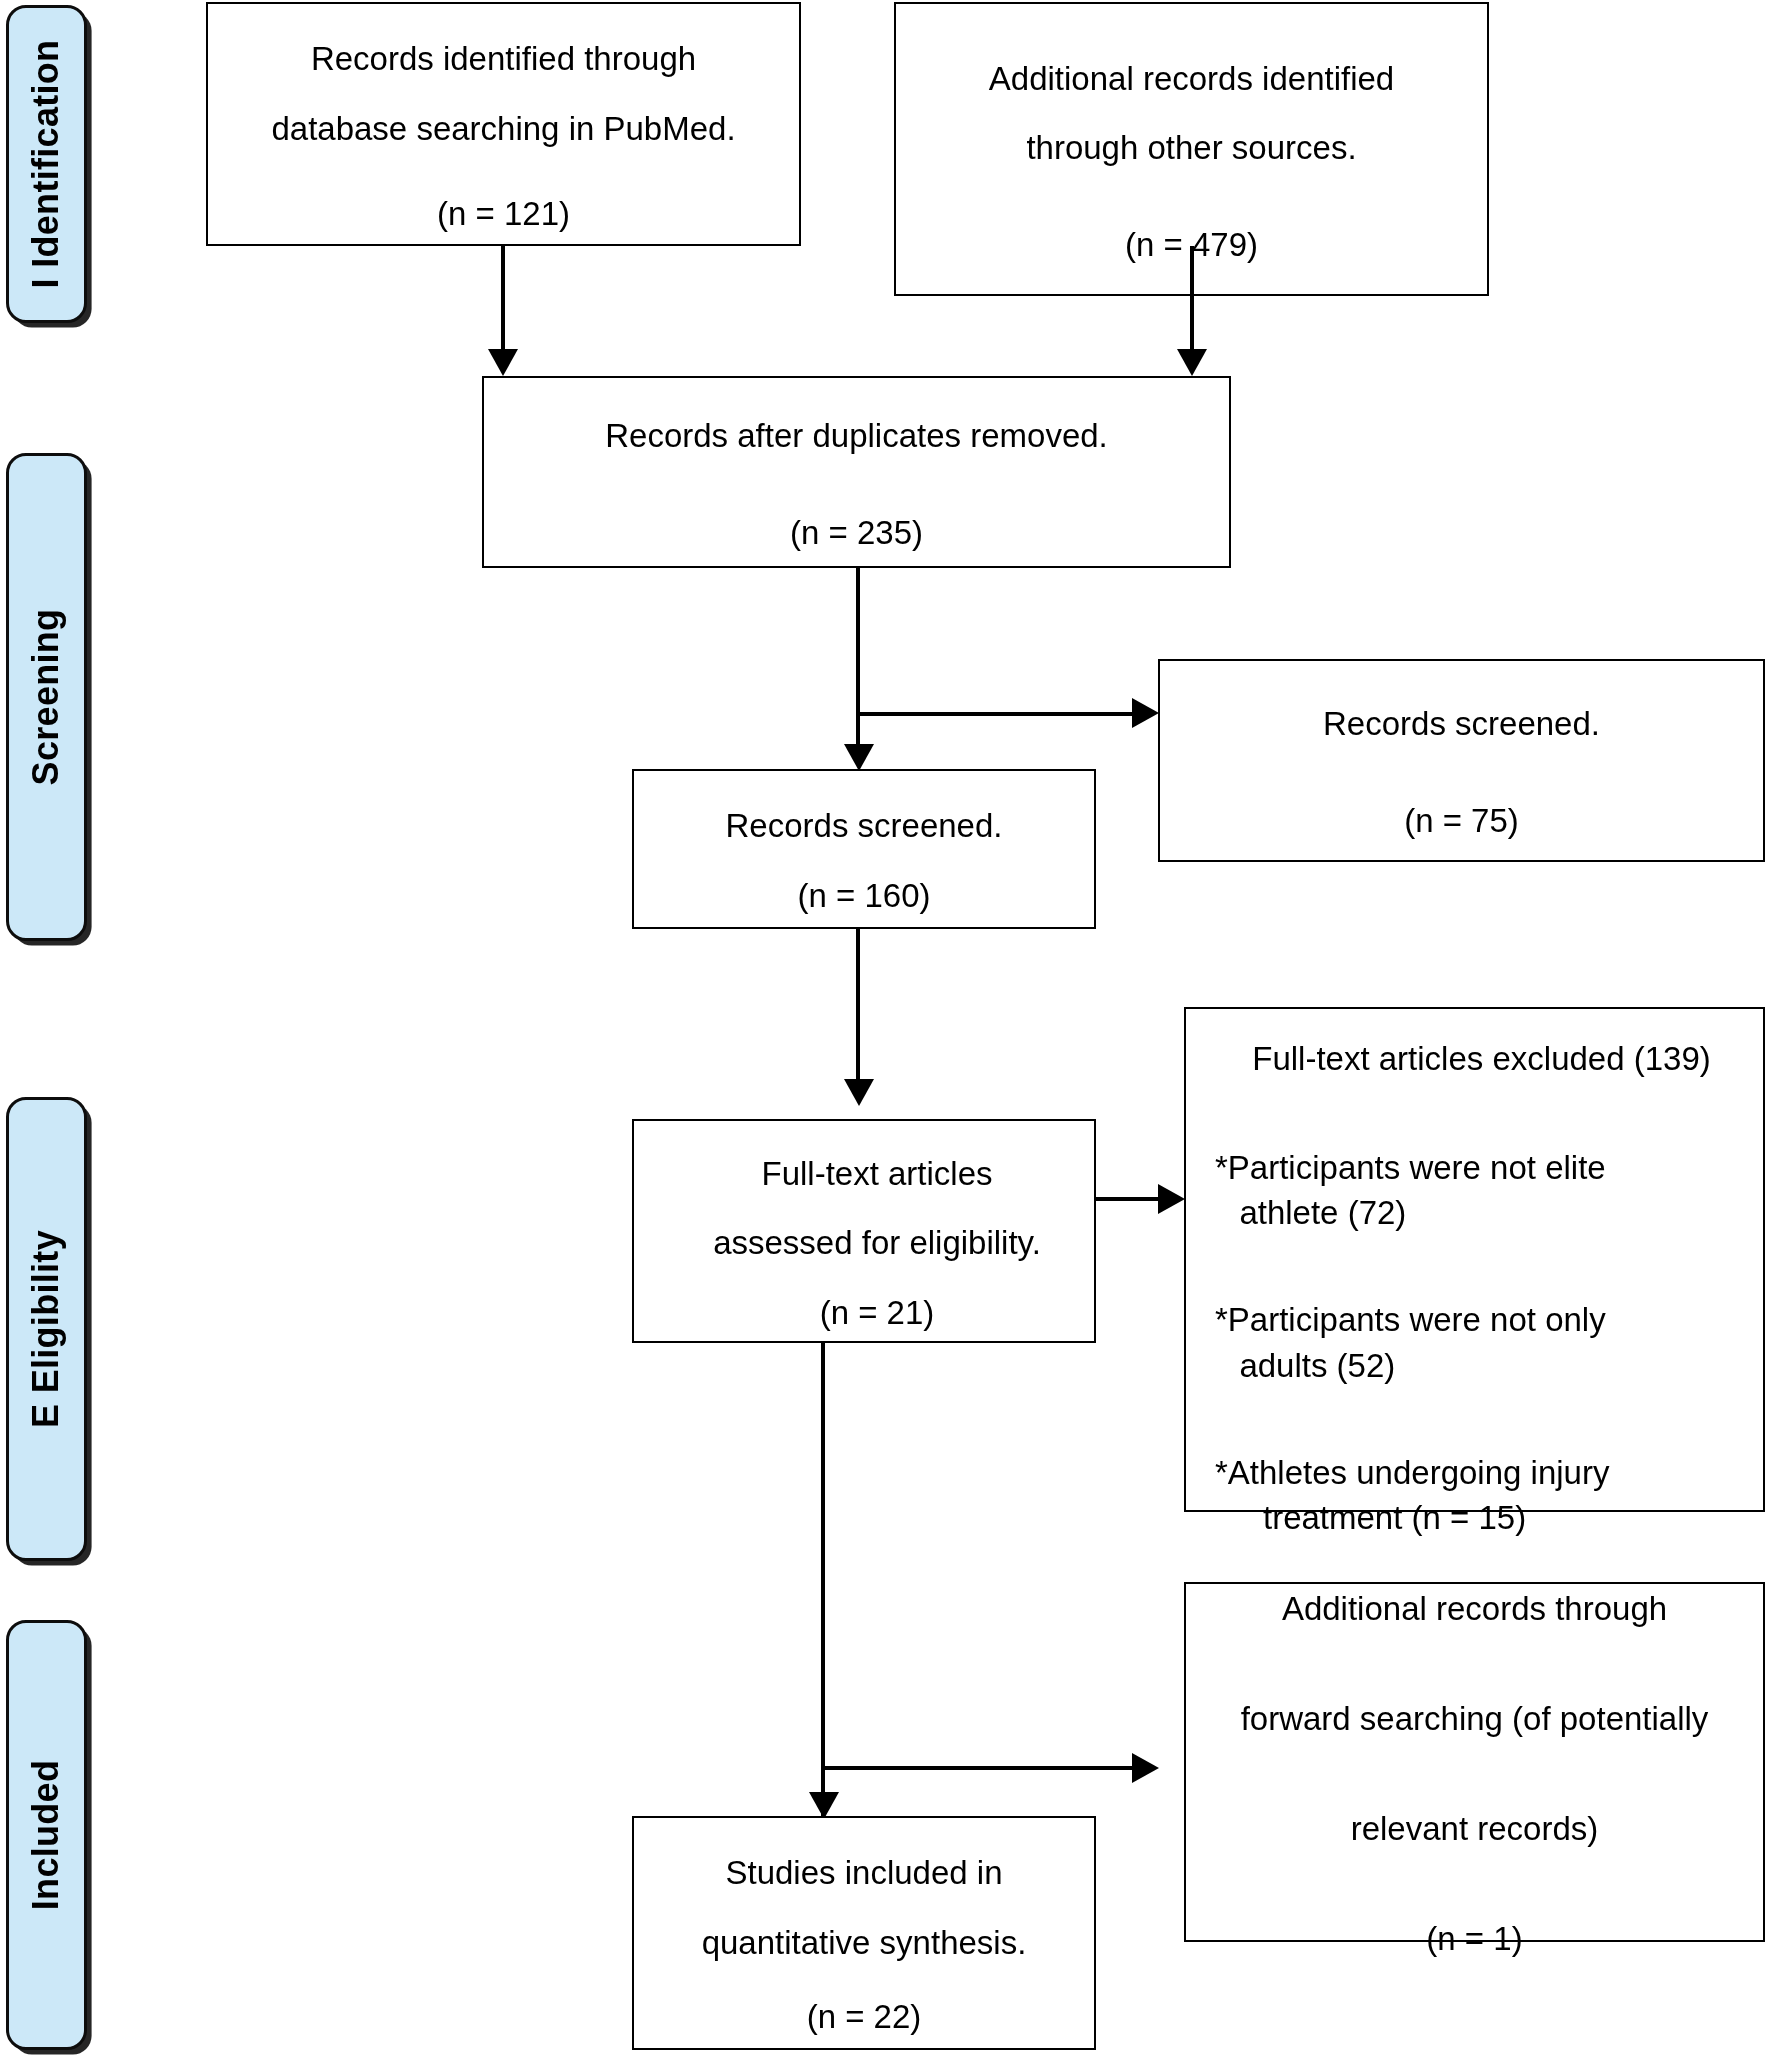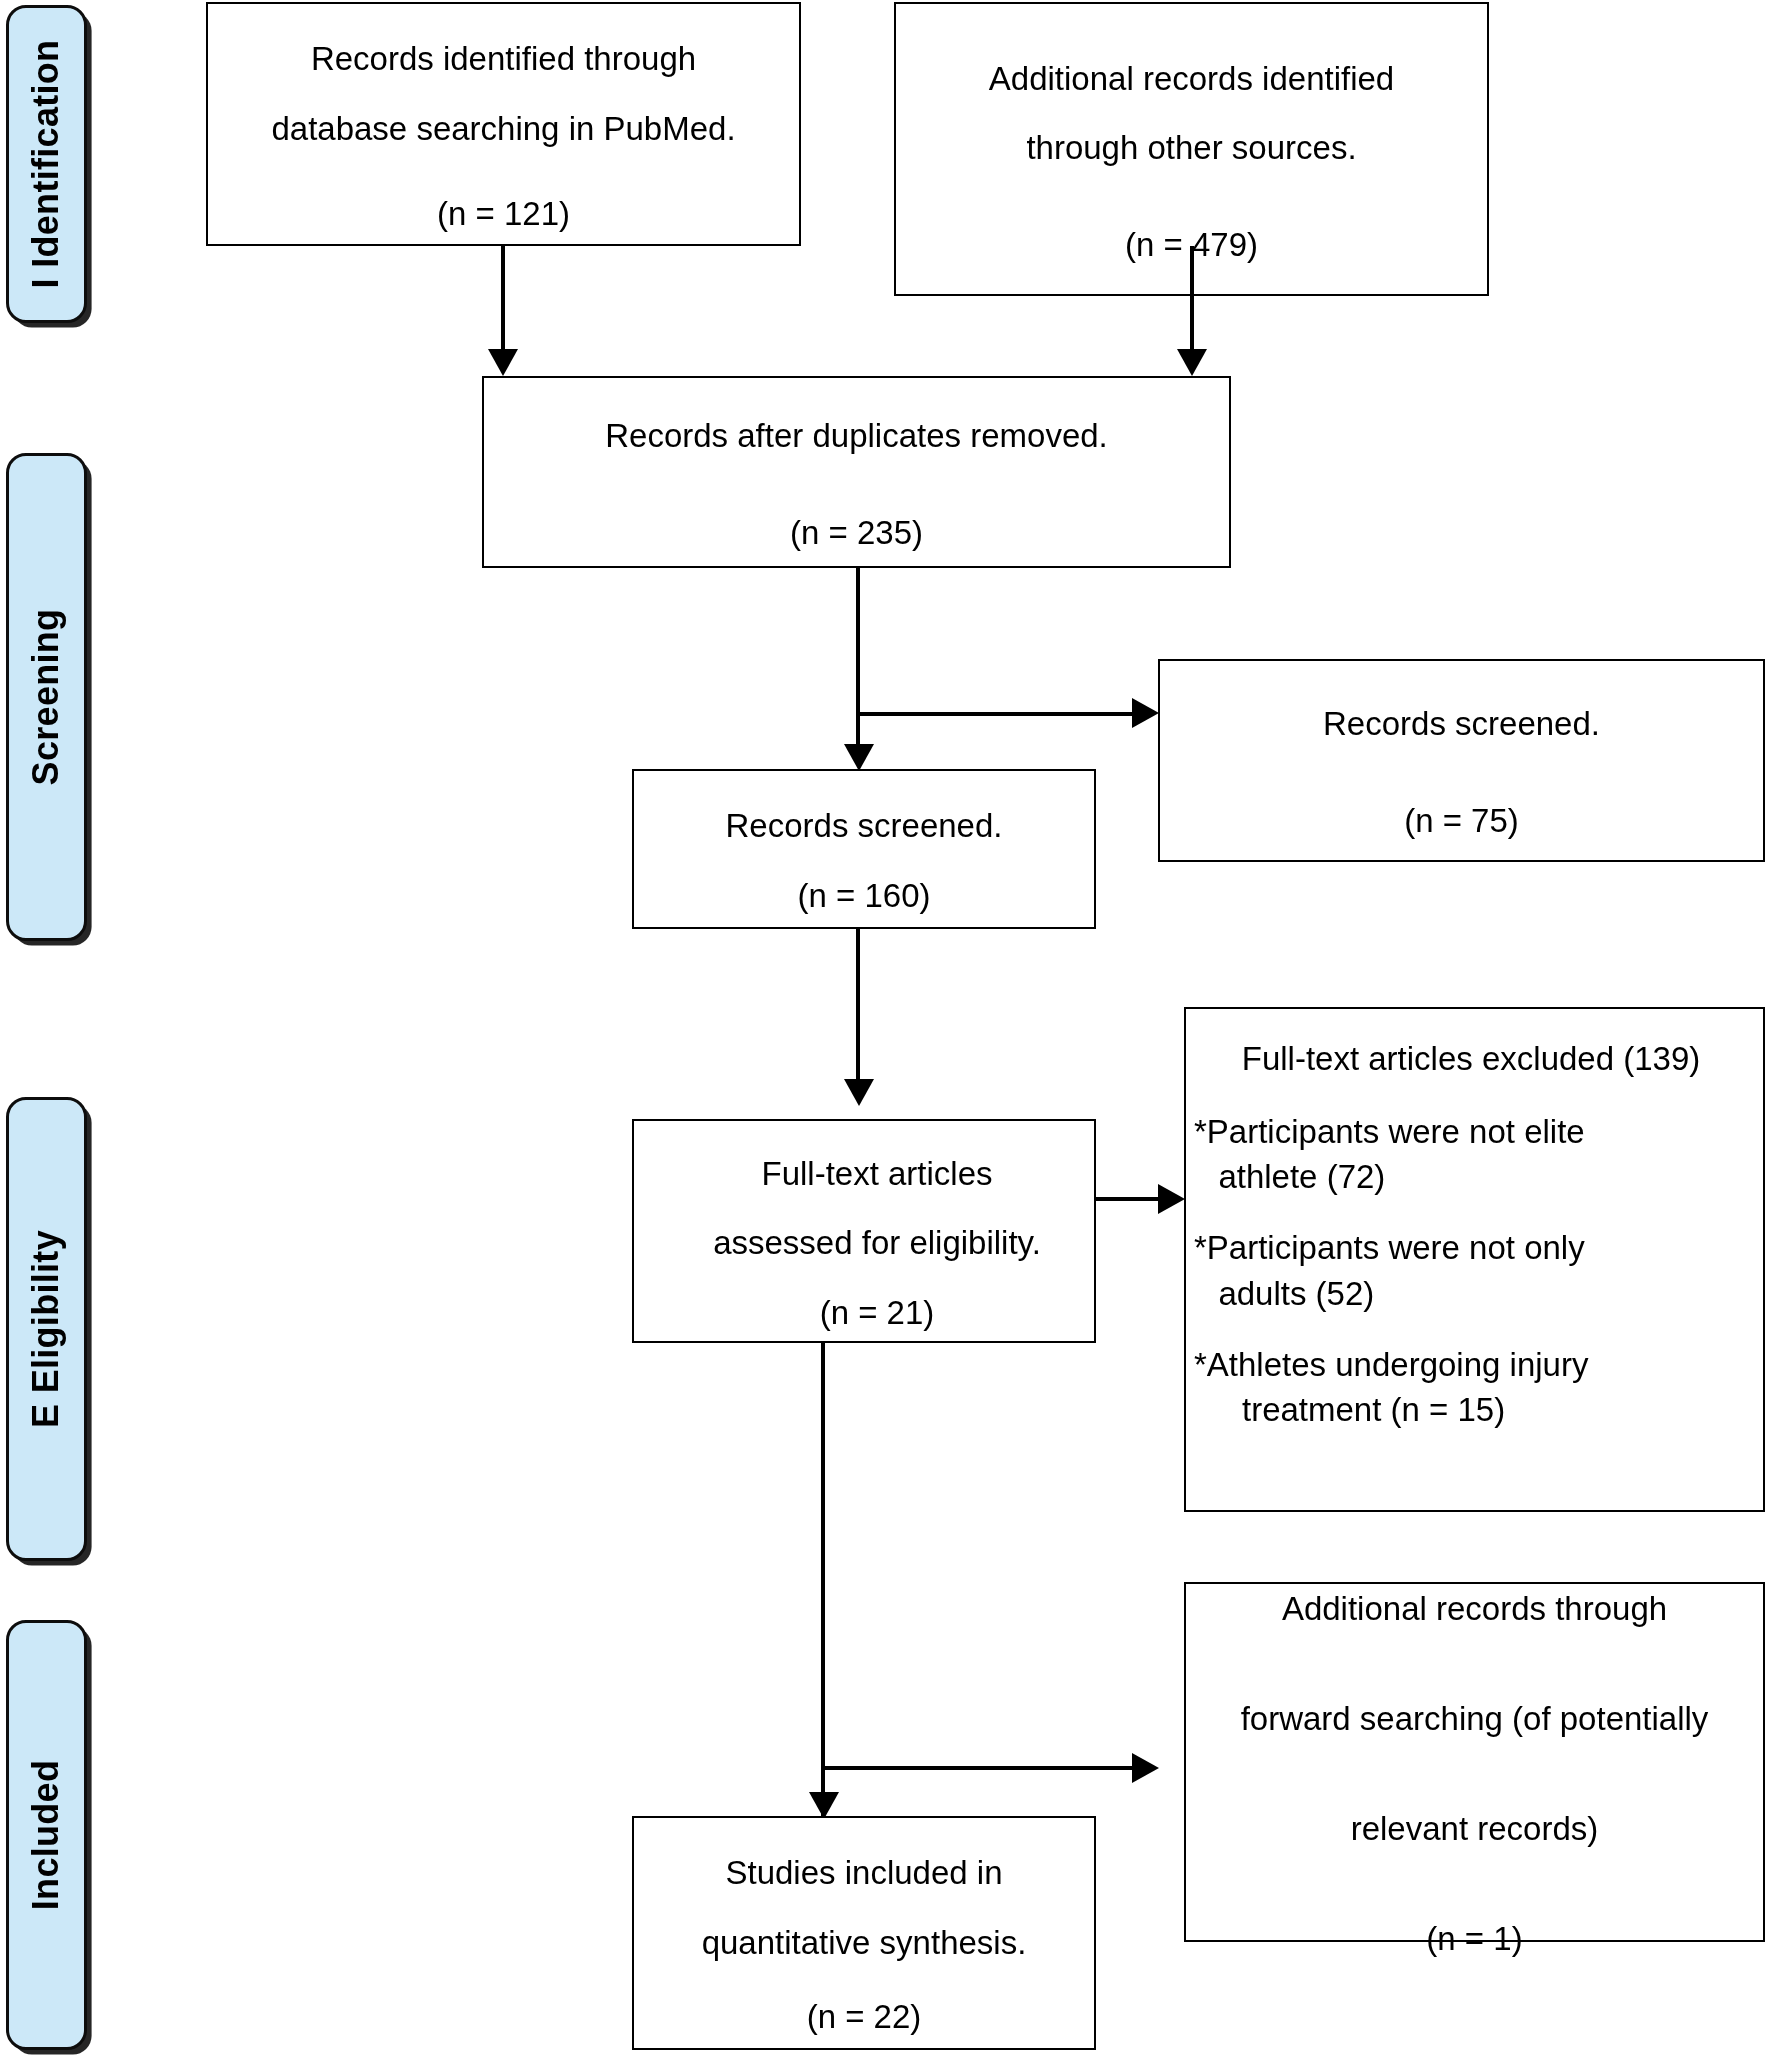--- a/index.html
+++ b/index.html
@@ -35,21 +35,21 @@
     display:flex;flex-direction:column;
     align-items:center;justify-content:center;
     text-align:center;
     color:#000;
     font-size:33px;
     line-height:1.38;
     padding:8.1px 15px;
   }
   .fbox .ln{display:block;margin-top:24px;}
   .fbox .gap{height:27px;}
-  .fbox.left-align{align-items:flex-start;text-align:left;justify-content:flex-start;padding:27px 15px 15px 8px;}
+  .fbox.left-align{align-items:flex-start;text-align:left;justify-content:flex-start;padding:27px 15px 15px 29px;gap:36px;}
   .fbox.left-align .hdr{width:100%;text-align:center;margin-bottom:27px;}
   .fbox.left-align .item{margin-bottom:25.5px;padding-left:0;text-indent:0;}
   .fbox.left-align .item .sub{display:block;padding-left:24.4px;}
   .fbox.loose{line-height:2.0;}
 
   
   .vline{position:absolute;width:4.1px;background:#000;}
   .hline{position:absolute;height:4.1px;background:#000;}
   .arrow-down{
     position:absolute;width:0;height:0;

